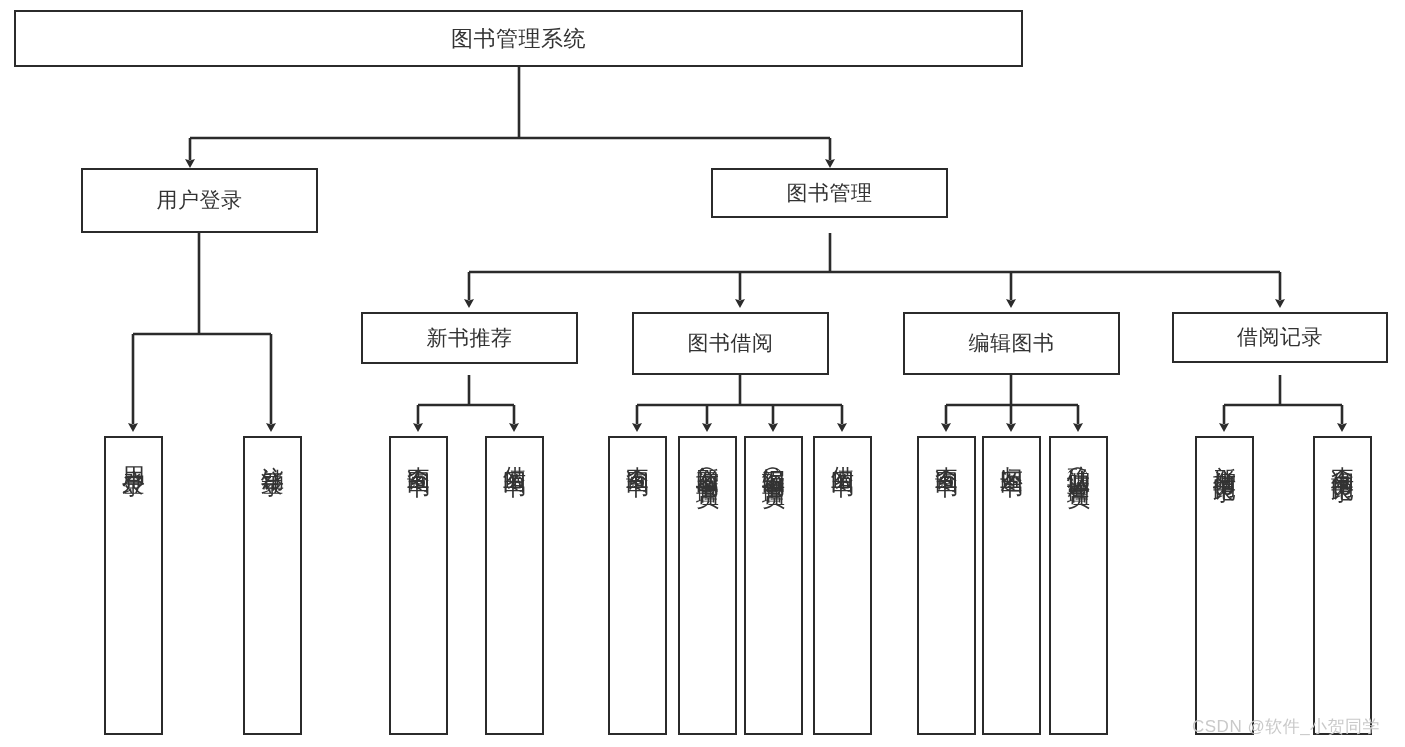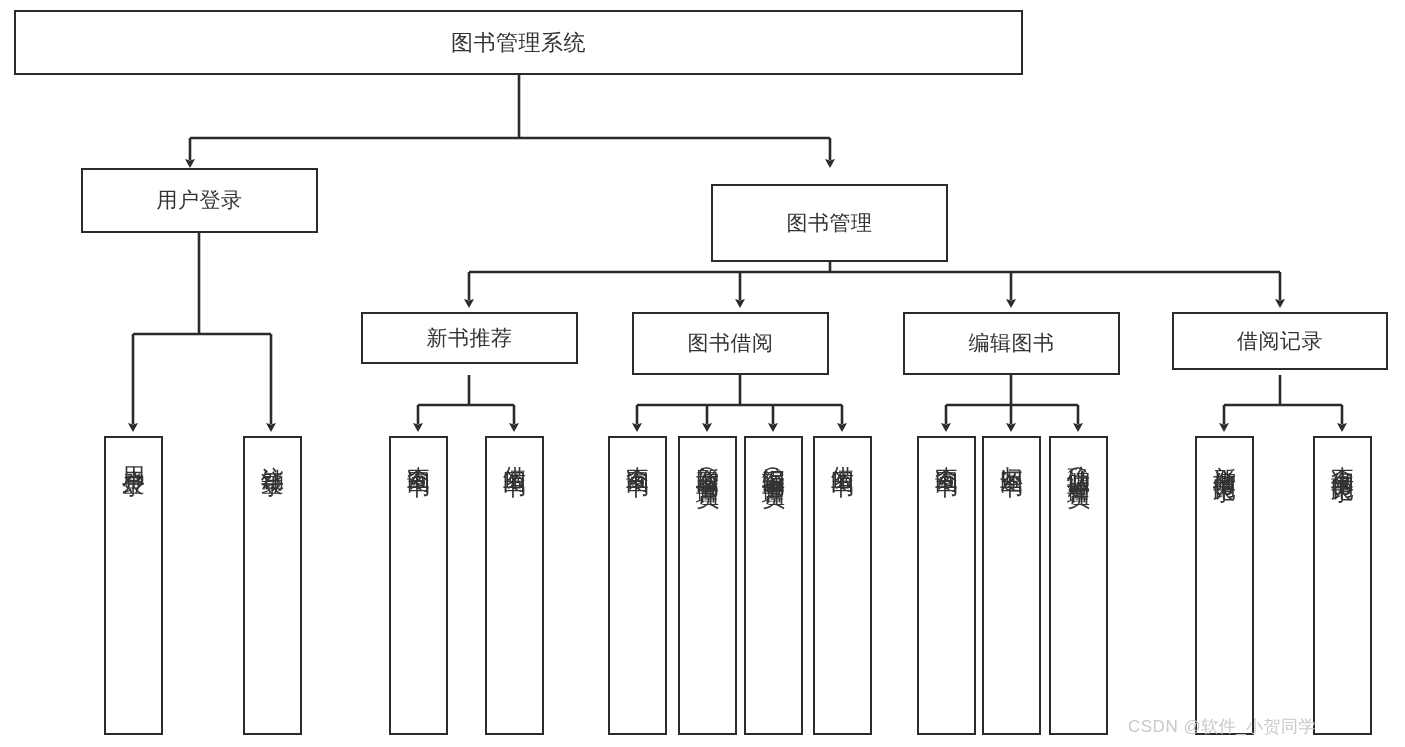--- a/index.html
+++ b/index.html
@@ -118,41 +118,41 @@
       <path d="M1011,405 L1011,424" marker-end="url(#arrow)"></path>
       <path d="M1078,405 L1078,424" marker-end="url(#arrow)"></path>
 
       <path d="M1280,375 L1280,405"></path>
       <path d="M1224,405 L1342,405"></path>
       <path d="M1224,405 L1224,424" marker-end="url(#arrow)"></path>
       <path d="M1342,405 L1342,424" marker-end="url(#arrow)"></path>
     </g>
   </svg>
 
-  <div class="node root horiz" style="left:14px; top:10px; width:1009px; height:65px;text-align:center;">
+  <div class="node root horiz" style="left:14px; top:10px; width:1009px; height:57px;text-align:center;">
     <span class="lbl">图书管理系统</span>
   </div>
 
   <div class="node horiz" style="left:81px; top:168px; width:237px; height:65px;">
     <span class="lbl">用户登录</span>
   </div>
-  <div class="node horiz" style="left:711px; top:184px; width:237px; height:78px;">
+  <div class="node horiz" style="left:711px; top:168px; width:237px; height:50px;">
     <span class="lbl">图书管理</span>
   </div>
 
   <div class="node horiz" style="left:361px; top:312px; width:217px; height:52px;">
     <span class="lbl">新书推荐</span>
   </div>
   <div class="node horiz" style="left:632px; top:312px; width:197px; height:63px;">
     <span class="lbl">图书借阅</span>
   </div>
   <div class="node horiz" style="left:903px; top:312px; width:217px; height:63px;">
     <span class="lbl">编辑图书</span>
   </div>
-  <div class="node horiz" style="left:1172px; top:312px; width:216px; height:58px;">
+  <div class="node horiz" style="left:1172px; top:312px; width:216px; height:51px;">
     <span class="lbl">借阅记录</span>
   </div>
 
   <div class="node vert" style="left:104px; top:436px; width:59px; height:299px;">
     <span class="lbl">用户登录</span>
   </div>
   <div class="node vert" style="left:243px; top:436px; width:59px; height:299px;">
     <span class="lbl">注销登录</span>
   </div>
 
@@ -186,15 +186,15 @@
     <span class="lbl">确认归还（管理员）</span>
   </div>
 
   <div class="node vert" style="left:1195px; top:436px; width:59px; height:299px;">
     <span class="lbl">新增借阅记录</span>
   </div>
   <div class="node vert" style="left:1313px; top:436px; width:59px; height:299px;">
     <span class="lbl">查询借阅记录</span>
   </div>
 
-  <div class="watermark" style="left:1128px; top:715px;">CSDN @软件_小贺同学</div>
+  <div class="watermark" style="left:1192px; top:715px;">CSDN @软件_小贺同学</div>
 
 </div>
 
 </body></html>

